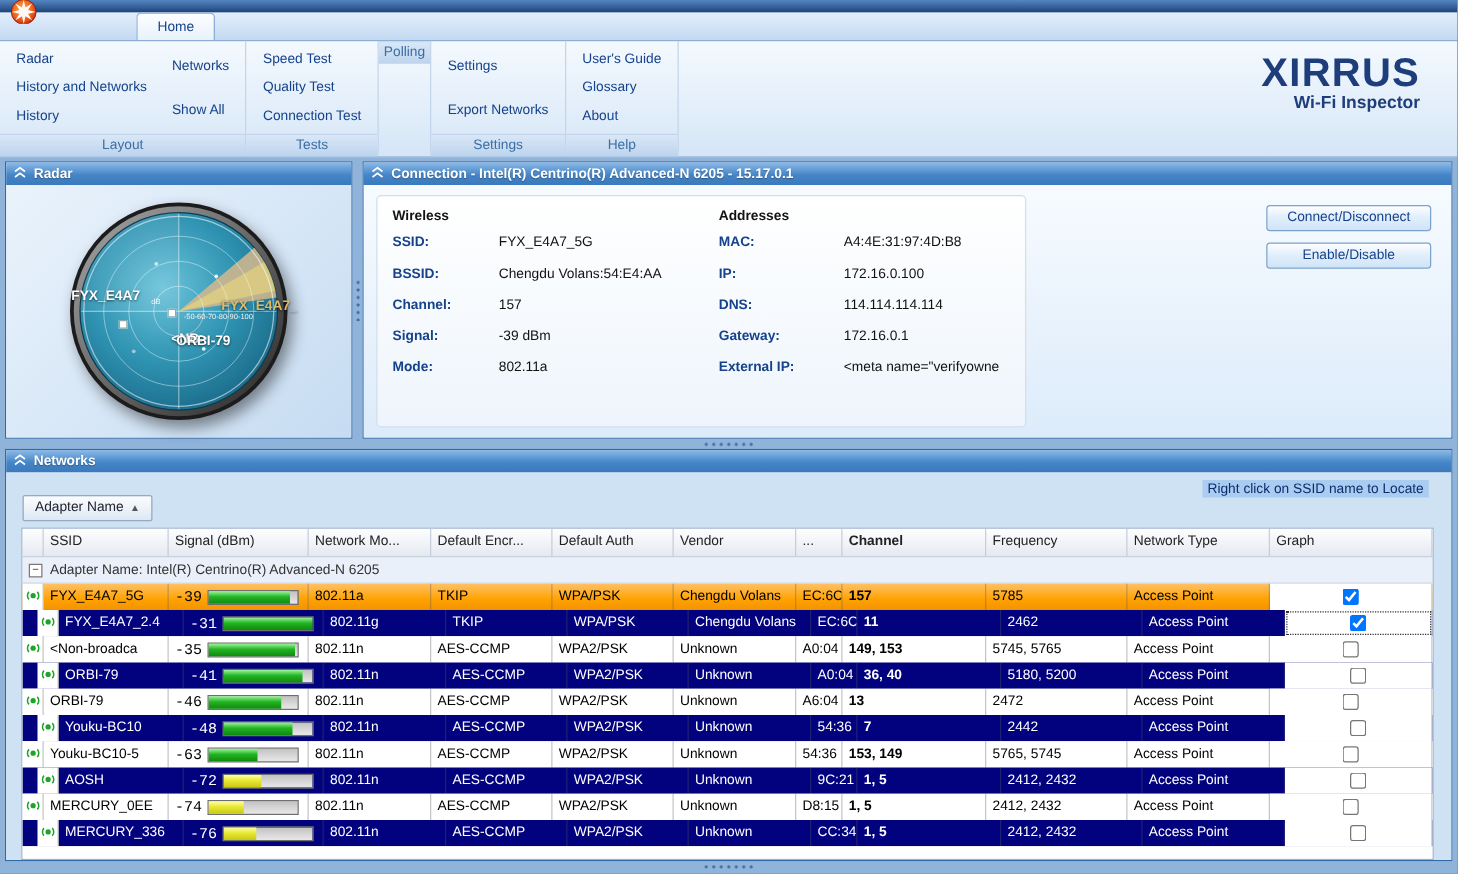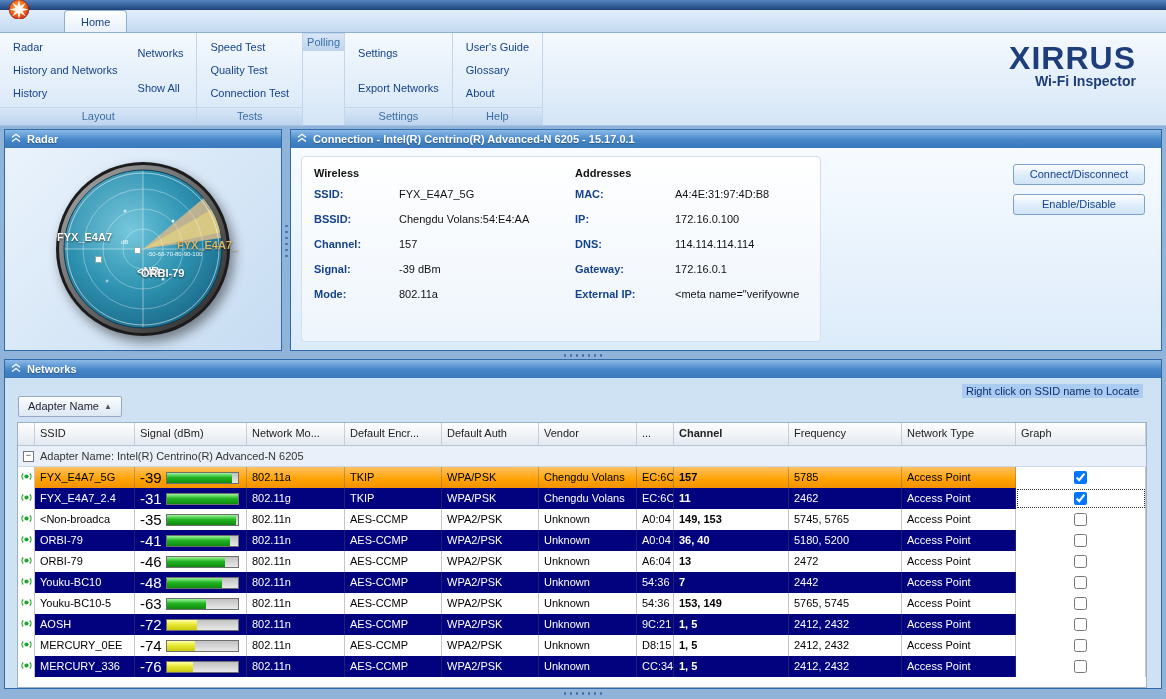--- a/index.html
+++ b/index.html
@@ -2,21 +2,21 @@
 <html style="--row-navy: #02027e; --row-highlight: #ffa200; --accent-blue: #15428b; --signal-green: #22b422; --signal-yellow: #e8e832;"><head>
 <meta charset="utf-8">
 <style>
   html,body{margin:0;padding:0;background:#6d93bd;font-family:"Liberation Sans",sans-serif;}
   .window{position:relative;width:1166px;height:699px;background:#8fb3d9;overflow:hidden;box-sizing:border-box;}
 
   
   .titlebar{height:10px;background:linear-gradient(#5585c0,#1c4379);}
   .app-logo{position:absolute;top:0;left:2px;width:34px;height:19px;z-index:20;}
   .tabrow{height:23px;background:linear-gradient(#e3eefb,#c3d9f1);border-bottom:1px solid #8eafd4;display:flex;align-items:flex-end;padding-left:64px;box-sizing:border-box;}
-  .tab{height:21px;padding:0 16px;background:linear-gradient(#fdfeff,#e8f1fb);border:1px solid #8eafd4;border-bottom:none;border-radius:4px 4px 0 0;font-size:11px;color:#15428b;display:flex;align-items:center;}
+  .tab{height:21px;padding:0 16px;background:linear-gradient(#fdfeff,#e8f1fb);border:1px solid #8eafd4;border-bottom:none;border-radius:4px 4px 0 0;font-size:11px;color:#15428b;display:flex;align-items:center;margin-left:45px;}
 
   
   .ribbon{display:flex;height:93px;background:linear-gradient(#f4f9fe,#dfecf9 70%,#d4e5f6);border-bottom:1px solid #a9c4e2;box-sizing:border-box;}
   .ribbon-group{display:flex;flex-direction:column;border-right:1px solid #c3d5ea;}
   .rg-items{flex:1;display:flex;gap:14px;padding:2px 10px;}
   .rg-col{display:flex;flex-direction:column;justify-content:space-around;}
   .ribbon-item{font-size:11px;color:#15428b;padding:1px 3px;cursor:pointer;white-space:nowrap;}
   .rg-label{height:17px;text-align:center;font-size:11px;color:#3c6ea5;background:linear-gradient(#d9e7f7,#bdd4ed);border-top:1px solid #c3d5ea;line-height:16px;padding:0 4px;}
   .brand{margin-left:auto;padding:10px 30px 0 0;text-align:right;}
   .brand-name{font-size:32px;font-weight:bold;color:#1e3d7b;letter-spacing:1px;line-height:30px;}
@@ -75,26 +75,26 @@
   .c-vendor{width:98px;flex:0 0 98px;}
   .c-dots{width:37px;flex:0 0 37px;}
   .c-chan{width:115px;flex:0 0 115px;font-weight:bold;}
   .c-freq{width:113px;flex:0 0 113px;}
   .c-type{width:114px;flex:0 0 114px;}
   .c-graph{flex:1;}
   .group-row{display:flex;align-items:center;height:20px;flex:0 0 20px;background:#e9f0f9;border-bottom:1px solid #cdd8e6;font-size:11px;color:#333;padding-left:5px;gap:6px;}
   .collapse-box{width:9px;height:9px;border:1px solid #777;background:#fff;font-size:9px;line-height:7px;text-align:center;color:#333;cursor:pointer;}
   .net-row{display:flex;height:21px;flex:0 0 21px;cursor:default;}
   .stripe-light{background:#fff;color:#000;}
-  .stripe-navy{background:var(--row-navy,#02027e);color:#fff;}
+  .stripe-navy{background:var(--row-navy,#02027e);color:#fff;padding-left:12px;}
   .stripe-sel{background:linear-gradient(#ffc163,var(--row-highlight,#ffa200) 60%,#f39200);color:#000;}
   .cell{font-size:11px;line-height:20px;padding-left:5px;border-right:1px solid rgba(90,90,90,.35);box-sizing:border-box;white-space:nowrap;overflow:hidden;}
   .cell.c-icon{background:#fff;padding:3px 0 0 2px;line-height:normal;}
   .cell.c-signal{display:flex;align-items:center;padding-left:0;}
-  .sig-num{width:24px;flex:0 0 24px;padding-left:5px;font-size:15px;}
+  .sig-num{width:24px;flex:0 0 24px;padding-left:5px;font-size:12px;font-family:Liberation Mono, monospace;}
   .sig-track{flex:1;height:12px;margin:0 7px 0 2px;background:linear-gradient(#c2c2c2,#e8e8e8);border:1px solid #6f6f6f;box-sizing:border-box;}
   .sig-fill{height:100%;}
   .sig-green{background:linear-gradient(#9bf59b,#22b422 45%,#0f8a0f);}
   .sig-yellow{background:linear-gradient(#ffffa8,#e8e832 45%,#c9c914);}
   .cell.c-graph{display:flex;align-items:center;justify-content:center;background:#fff;color:#000;padding-left:0;}
   .cell.c-graph input{margin:0;width:13px;height:13px;}
   .focus-cell{outline:1px dotted #333;outline-offset:-2px;}
   .grid-rest{flex:1;background:#fff;}
 </style>
 </head>

